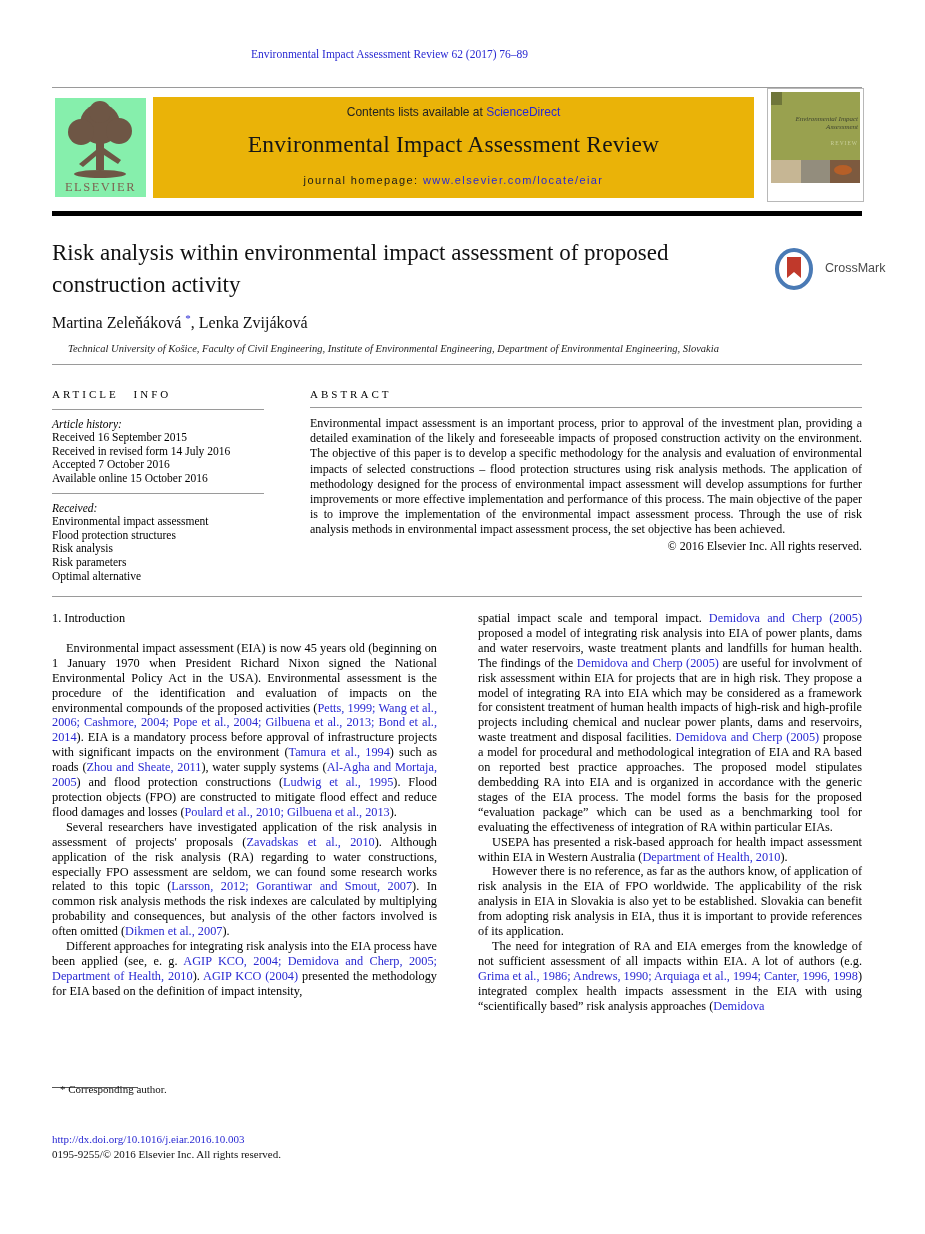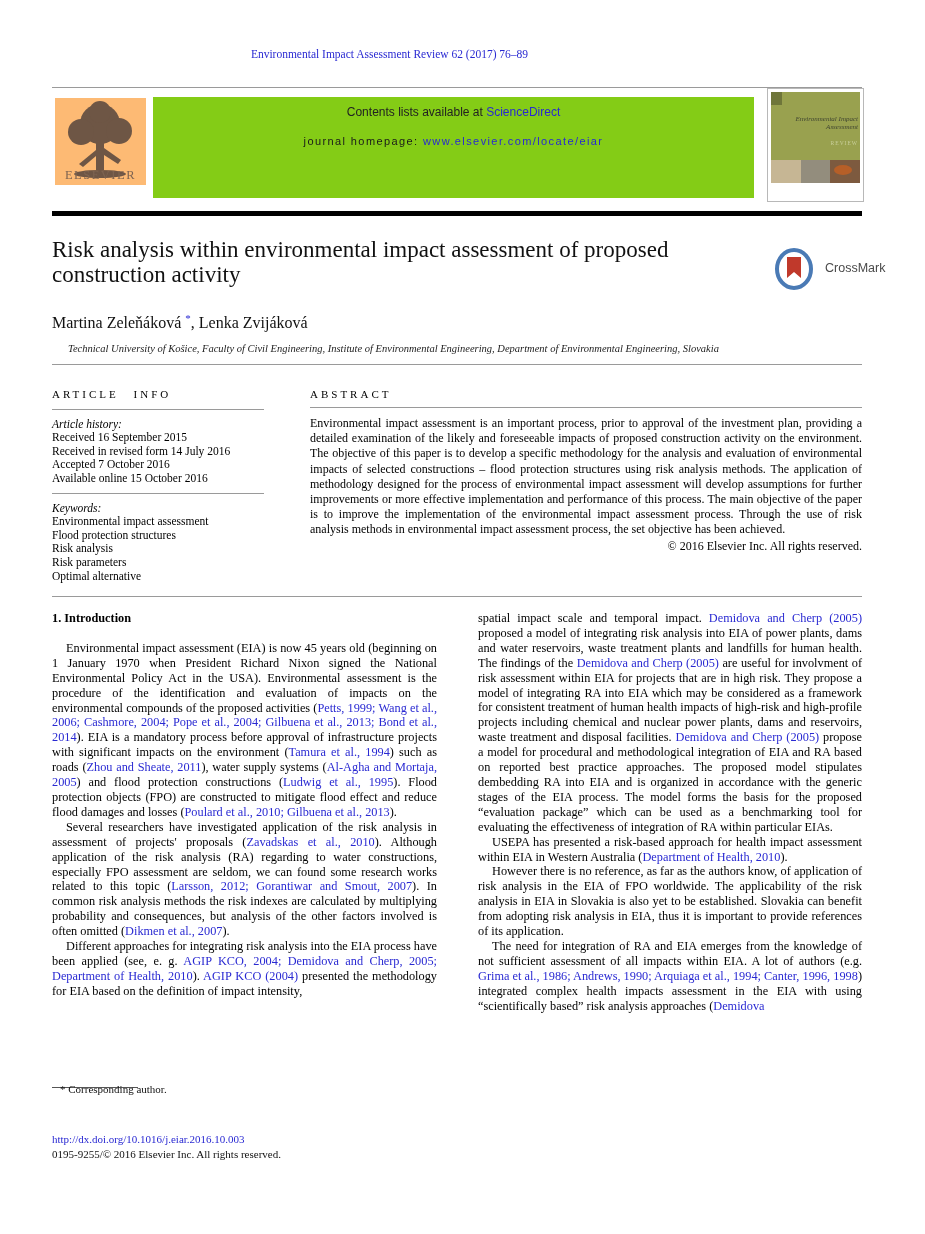--- a/index.html
+++ b/index.html
@@ -6,49 +6,49 @@
   .page{position:relative;width:925px;height:1234px;background:#fff;overflow:hidden;
         font-family:"Liberation Serif",serif;color:#000;}
   .abs{position:absolute;}
 
   
   .journal-ref{top:48px;left:0;width:779px;text-align:center;font-size:11.5px;color:#2929d2;}
   .rule-thin{height:1px;background:#9a9a9a;left:52px;width:810px;}
   .rule-thick{height:5px;background:#000;left:52px;width:810px;}
 
   
-  .banner{left:153px;top:97px;width:601px;height:101px;background:#84cc16;text-align:center;}
+  .banner{left:153px;top:97px;width:601px;height:101px;background:#eab308;text-align:center;}
   .banner .contents{margin-top:8px;font-family:"Liberation Sans",sans-serif;font-size:12px;color:#222;}
   .banner .contents .sd{color:#2929d2;}
   .banner .jtitle{margin-top:12px;font-size:23.5px;color:#161616;letter-spacing:.2px;}
   .banner .homepage{margin-top:16px;font-family:"Liberation Sans",sans-serif;font-size:11px;
                     letter-spacing:1.4px;color:#1a1a1a;}
   .banner .homepage .url{color:#2929d2;text-align:center;}
 
   
-  .elsevier{left:55px;top:98px;width:91px;height:87px;background:#fdba74;overflow:hidden;}
+  .elsevier{left:55px;top:98px;width:91px;height:99px;background:#86efac;overflow:hidden;}
   .elsevier svg{display:block;}
   .elsevier .els-label{position:absolute;bottom:2px;left:0;width:100%;text-align:center;
       font-family:"Liberation Serif",serif;font-size:12.5px;letter-spacing:1.5px;color:#7d6351;}
 
   
   .cover{left:767px;top:88px;width:95px;height:112px;border:1px solid #b8b8b8;background:#fff;}
   .cover .olive{position:absolute;left:3px;top:3px;right:3px;height:68px;background:#99a14f;}
   .cover .mini-logo{position:absolute;left:3px;top:3px;width:11px;height:13px;background:#6f763a;}
   .cover .ctitle{position:absolute;right:5px;top:26px;text-align:right;
       font-size:7px;line-height:8px;color:#3f4430;font-style:italic;}
   .cover .creview{position:absolute;right:5px;top:51px;text-align:right;font-size:5.5px;color:#c9cf9a;letter-spacing:1px;}
   .cover .strip{position:absolute;left:3px;top:71px;right:3px;height:23px;display:flex;}
   .cover .strip .s1{flex:1;background:#c6b694;}
   .cover .strip .s2{flex:1;background:#938d7d;}
   .cover .strip .s3{flex:1;background:#7d5a3f;position:relative;}
   .cover .strip .s3 .blob{position:absolute;left:4px;top:5px;width:18px;height:10px;border-radius:50%;background:#b65f28;}
 
   
-  .title{left:52px;top:237px;width:700px;font-size:23px;line-height:25px;color:#111;}
+  .title{left:52px;top:237px;width:700px;font-size:23px;line-height:32px;color:#111;}
   .authors{left:52px;top:312px;font-size:16px;color:#111;}
   .authors .star{color:#2929d2;font-size:11px;vertical-align:super;}
   .affiliation{left:68px;top:343px;width:810px;font-style:italic;font-size:10.5px;color:#222;}
 
   
   .crossmark{left:773px;top:246px;width:120px;height:46px;}
   .crossmark .cm-label{position:absolute;left:52px;top:15px;font-family:"Liberation Sans",sans-serif;
       font-size:12.5px;color:#4a4a4a;}
 
   
@@ -57,21 +57,21 @@
   .abs-col{left:310px;top:388px;width:552px;}
   .mini-rule{height:1px;background:#9a9a9a;margin:7px 0 8px 0;}
   .ital{font-style:italic;}
   .abs-text{font-size:12px;line-height:15.2px;text-align:justify;color:#000;}
   .abs-copy{font-size:12px;text-align:right;margin-top:1px;}
 
   
   .col{top:611px;width:385px;font-size:12.3px;line-height:14.9px;}
   .col-left{left:52px;}
   .col-right{left:478px;width:384px;}
-  .col h2{font-size:12.3px;margin:0 0 15px 0;font-weight:bold;}
+  .col h2{font-size:12.3px;margin:0 0 15px 0;font-weight:normal;}
   .para{margin:0;text-align:justify;text-indent:14px;hyphens:auto;}
   .col-right .para:first-child{text-indent:0;}
   .cite{color:#2929d2;cursor:pointer;}
 
   
   .fn-rule{left:52px;top:1087px;width:86px;height:1px;background:#555;}
   .footnote{left:60px;top:1083px;font-size:11px;color:#111;}
   .doi{left:52px;top:1133px;font-size:11px;color:#2929d2;}
   .issn{left:52px;top:1148px;font-size:11px;color:#111;}
 </style>
@@ -94,20 +94,21 @@
         <path d="M41 52 L24 66 L28 69 L41 58 Z"></path>
         <path d="M49 50 L66 62 L63 66 L49 57 Z"></path>
         <ellipse cx="45" cy="76" rx="26" ry="4"></ellipse>
       </g>
     </svg>
     <div class="els-label">ELSEVIER</div>
   </div>
 
   <div class="abs banner">
     <div class="contents"><span>Contents lists available at </span><span class="sd">ScienceDirect</span></div>
+    <div class="jtitle">Environmental Impact Assessment Review</div>
     <div class="homepage"><span>journal homepage: </span><span class="url">www.elsevier.com/locate/eiar</span></div>
   </div>
 
   <div class="abs cover">
     <div class="olive"></div>
     <div class="mini-logo"></div>
     <div class="ctitle">Environmental Impact Assessment</div>
     <div class="creview">REVIEW</div>
     <div class="strip">
       <div class="s1"></div>
@@ -140,21 +141,21 @@
     <div class="sec-head">ARTICLE INFO</div>
     <div class="mini-rule"></div>
     <div class="ital">Article history:</div>
     <div>
         <div>Received 16 September 2015</div>
         <div>Received in revised form 14 July 2016</div>
         <div>Accepted 7 October 2016</div>
         <div>Available online 15 October 2016</div>
       </div>
     <div class="mini-rule"></div>
-    <div class="ital">Keywords:</div>
+    <div class="ital">Received:</div>
     <div>
         <div>Environmental impact assessment</div>
         <div>Flood protection structures</div>
         <div>Risk analysis</div>
         <div>Risk parameters</div>
         <div>Optimal alternative</div>
       </div>
   </div>
 
   <div class="abs abs-col">

